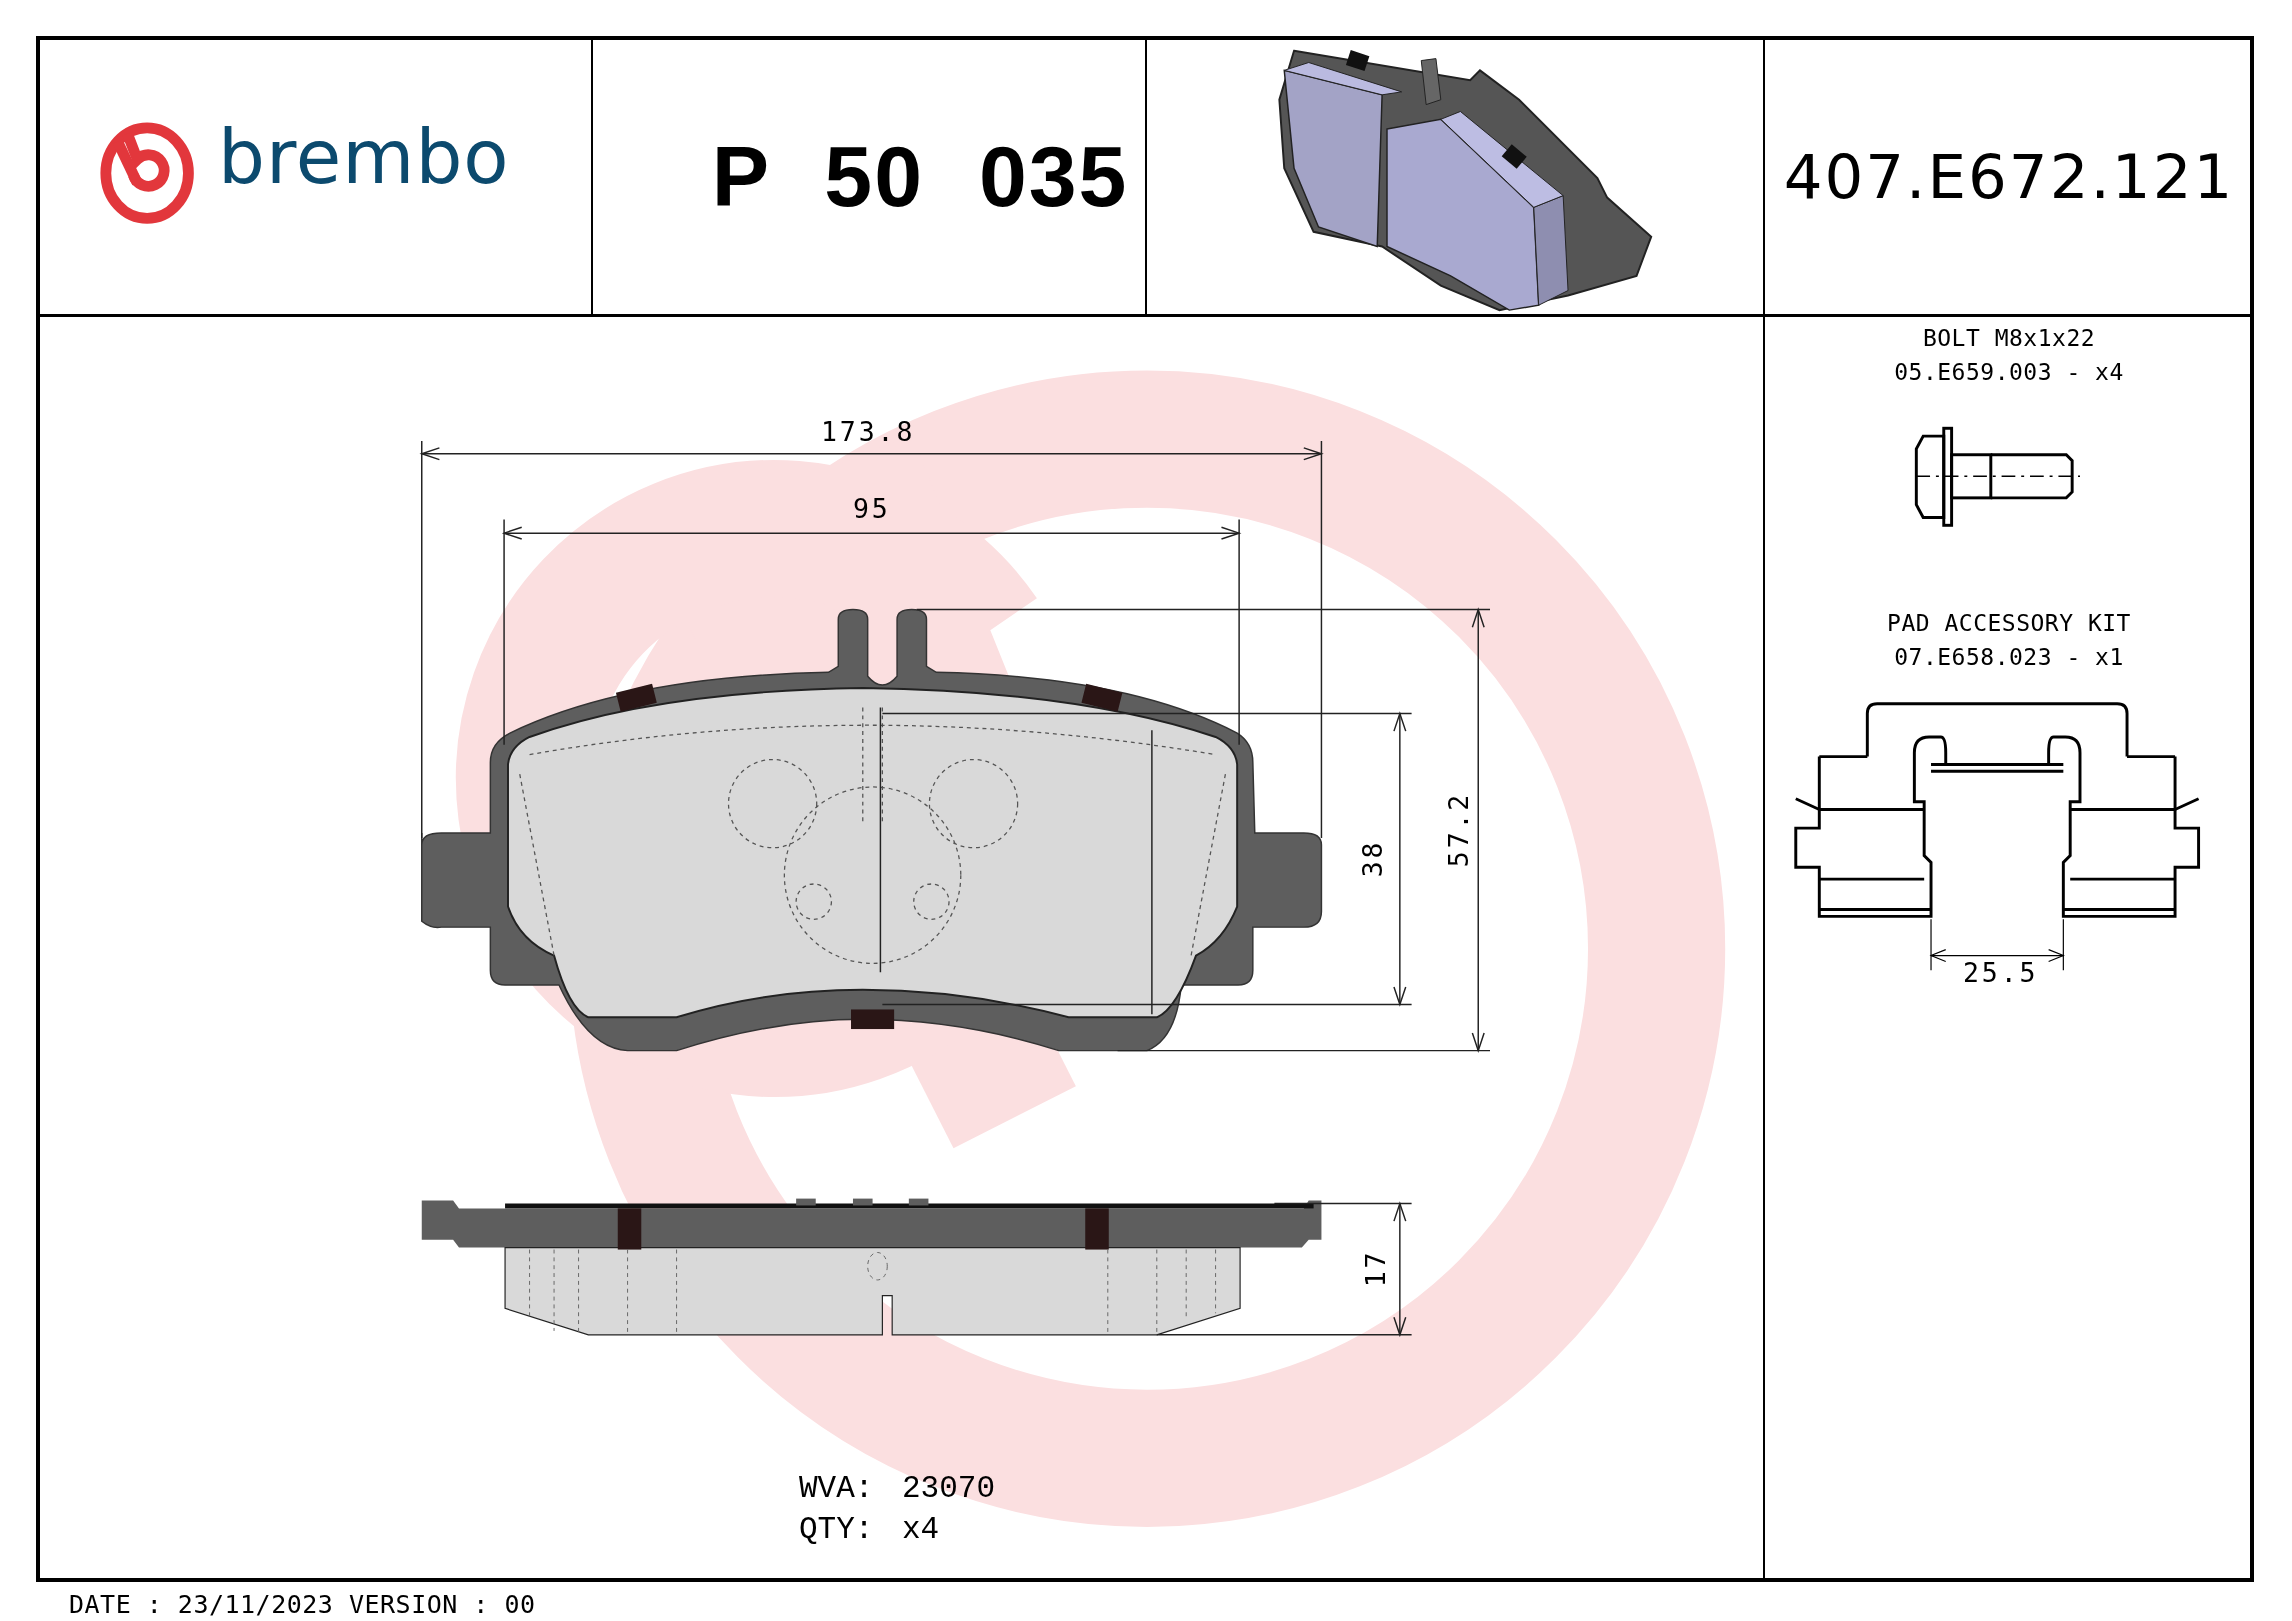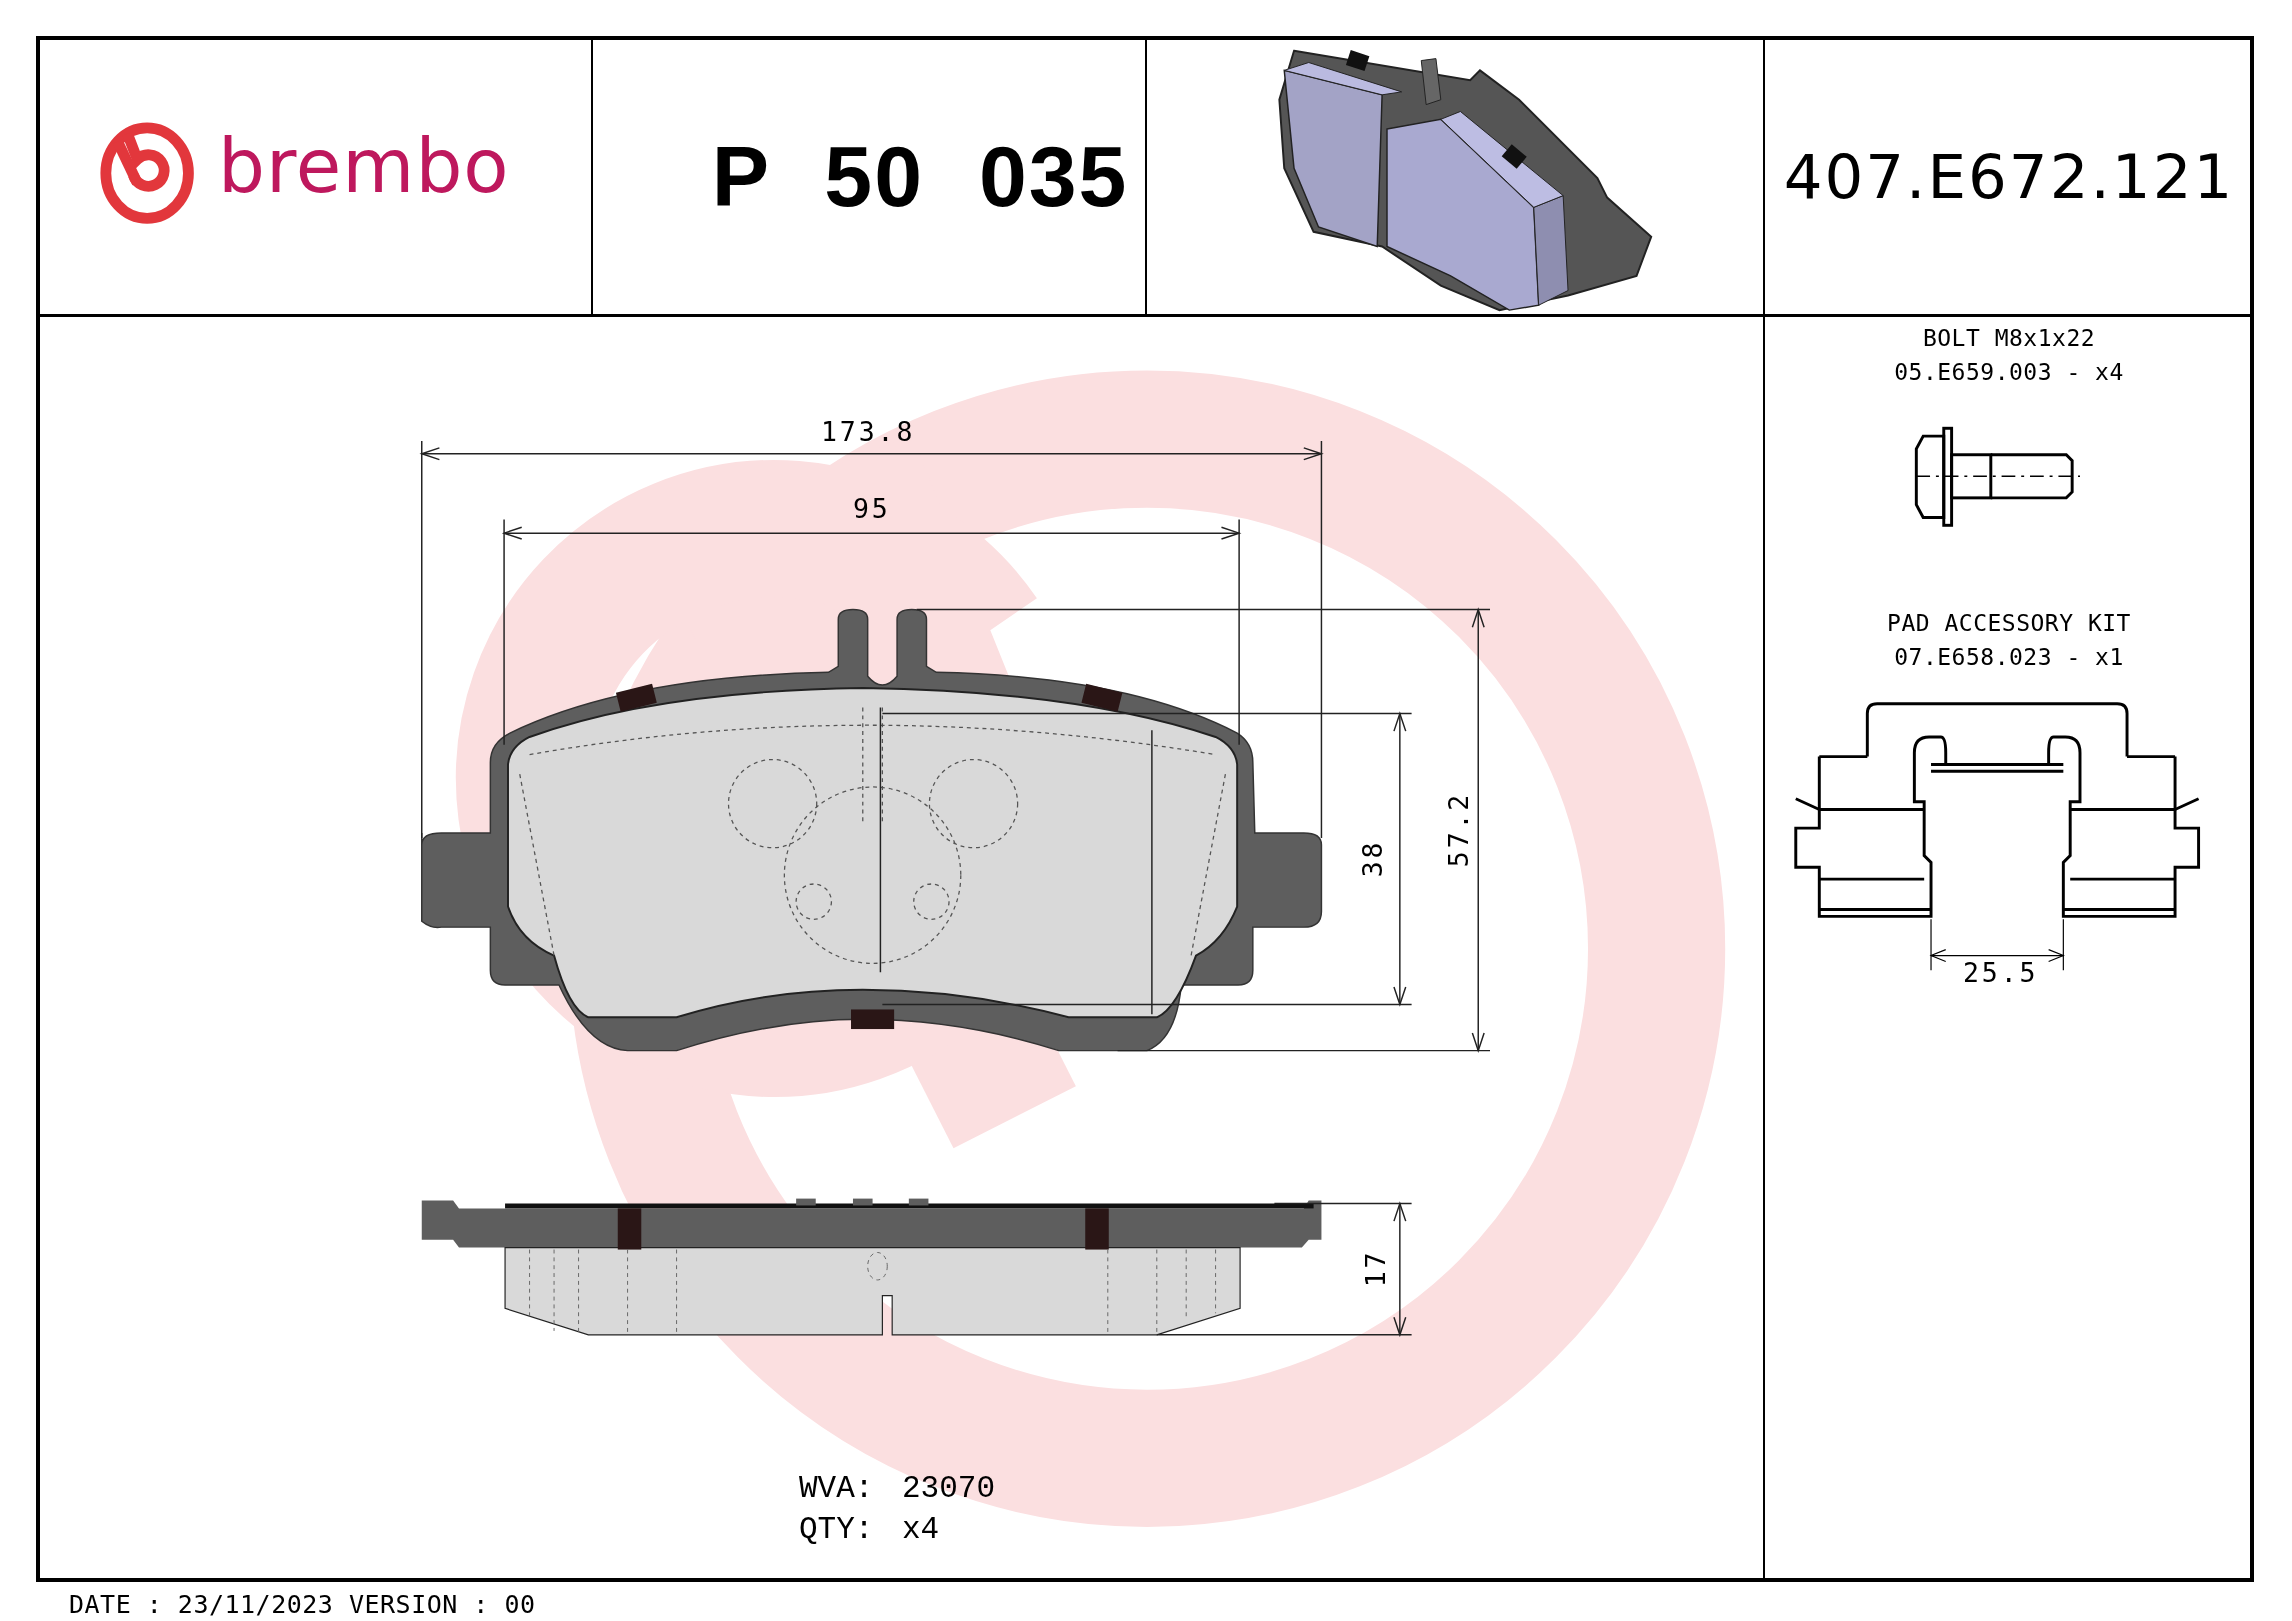--- a/index.html
+++ b/index.html
@@ -1,21 +1,21 @@
 <!DOCTYPE html>
 <html><head>
 <meta charset="utf-8">
 <style>
   html, body { margin: 0; padding: 0; background: #ffffff; }
   body { width: 2293px; height: 1621px; position: relative; overflow: hidden; font-family: "DejaVu Sans Mono", "Liberation Mono", monospace; color: #000; }
   .frame { position: absolute; left: 36px; top: 36px; width: 2218px; height: 1546px; border: 4.9px solid #000; box-sizing: border-box; }
   .hline { position: absolute; background: #000; }
   .vline { position: absolute; background: #000; }
   .logo { position: absolute; left: 96px; top: 118px; width: 441px; height: 118px; }
-  .logo-text { position: absolute; left: 218px; top: 129px; font-family: "DejaVu Sans", sans-serif; font-size: 74px; font-weight: normal; color: #be185d; letter-spacing: 1px; line-height: 1; }
+  .logo-text { position: absolute; left: 218px; top: 120px; font-family: "DejaVu Sans", sans-serif; font-size: 74px; font-weight: normal; color: #0c4a6e; letter-spacing: 1px; line-height: 1; }
   .part-no { position: absolute; left: 592px; top: 37px; width: 656px; height: 278px; display: flex; align-items: center; justify-content: center; font-family: "Liberation Sans", sans-serif; font-weight: bold; font-size: 86px; word-spacing: 29px; letter-spacing: 2px; }
   .ref-no { position: absolute; left: 1764px; top: 37px; width: 490px; height: 278px; display: flex; align-items: center; justify-content: center; font-family: "DejaVu Sans", sans-serif; font-size: 61px; letter-spacing: 2px; }
   .iso { position: absolute; left: 1147px; top: 41px; width: 617px; height: 274px; }
   .acc-text { position: absolute; left: 1764px; width: 490px; text-align: center; font-size: 23px; line-height: 34px; letter-spacing: 0.5px; }
   .drawing { position: absolute; left: 0; top: 0; width: 2293px; height: 1621px; }
   .dim { position: absolute; font-size: 26.5px; letter-spacing: 2.9px; }
   .dim-v { position: absolute; font-size: 26.5px; letter-spacing: 2.9px; transform: rotate(-90deg); transform-origin: center; white-space: nowrap; }
   .wva { position: absolute; left: 799px; top: 1468px; font-family: "Liberation Mono", monospace; font-weight: normal; font-size: 31px; line-height: 41px; }
   .wva .lbl { display: inline-block; width: 103px; }
   .footer { position: absolute; left: 69px; top: 1590px; font-size: 25px; letter-spacing: 0.5px; }

